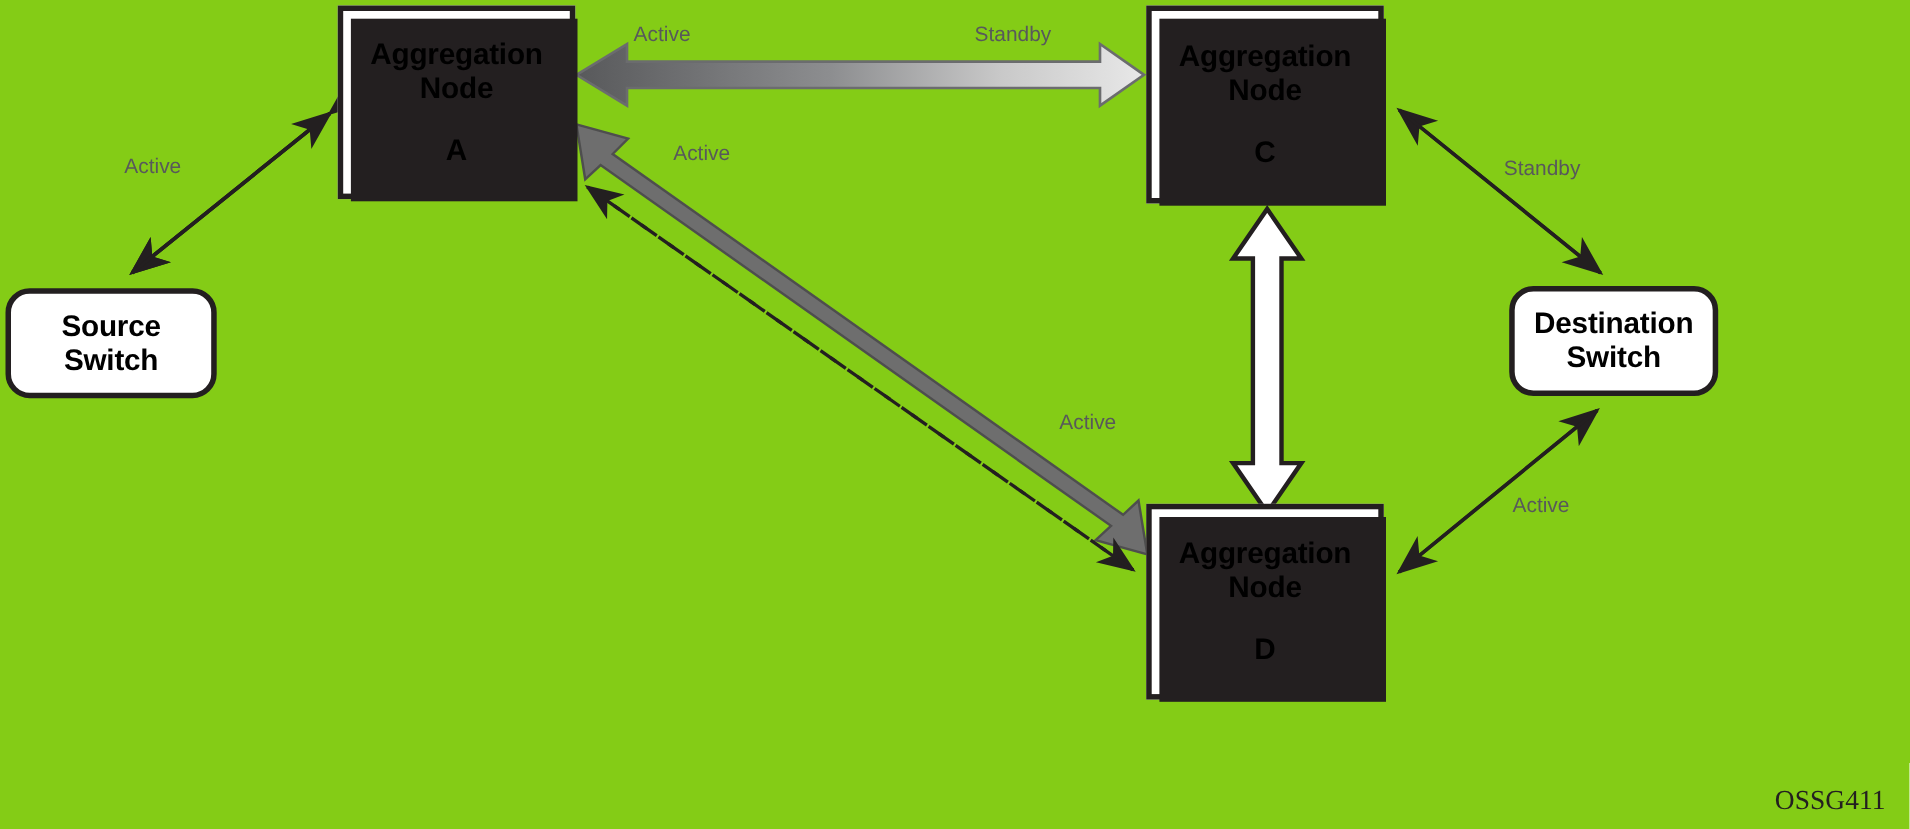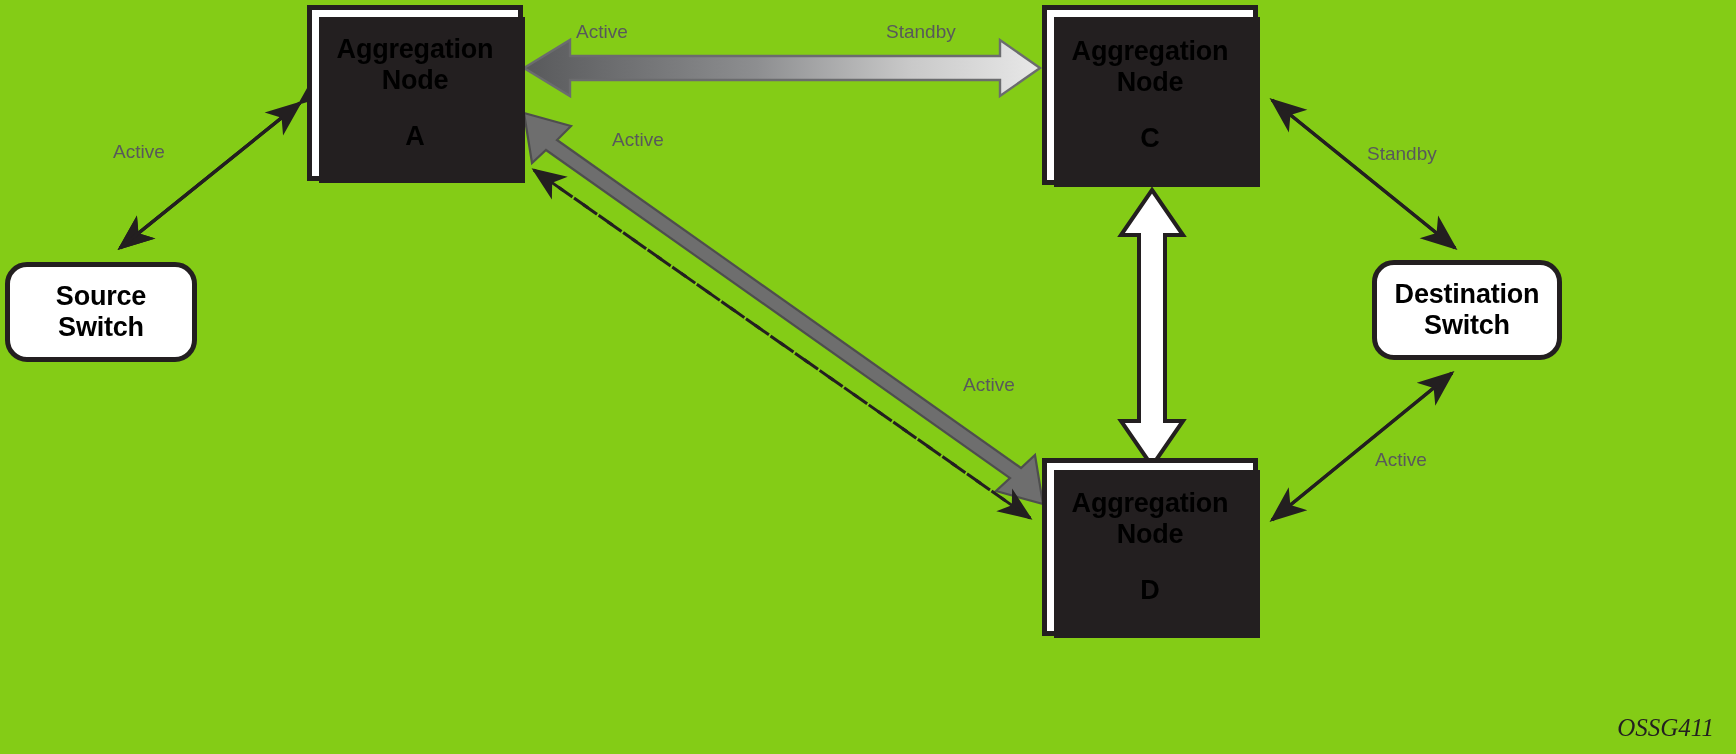--- a/index.html
+++ b/index.html
@@ -77,21 +77,20 @@
     height: 754px;
     z-index: 3;
   }
 
   
   .fig-id {
     position: absolute;
     right: 22px;
     bottom: 12px;
     font-family: "Liberation Serif", serif;
-    font-style: italic;
     font-size: 25px;
     color: #231f20;
     z-index: 9;
   }
 </style>
 </head>
 <body>
 
 <div id="canvas">
 

